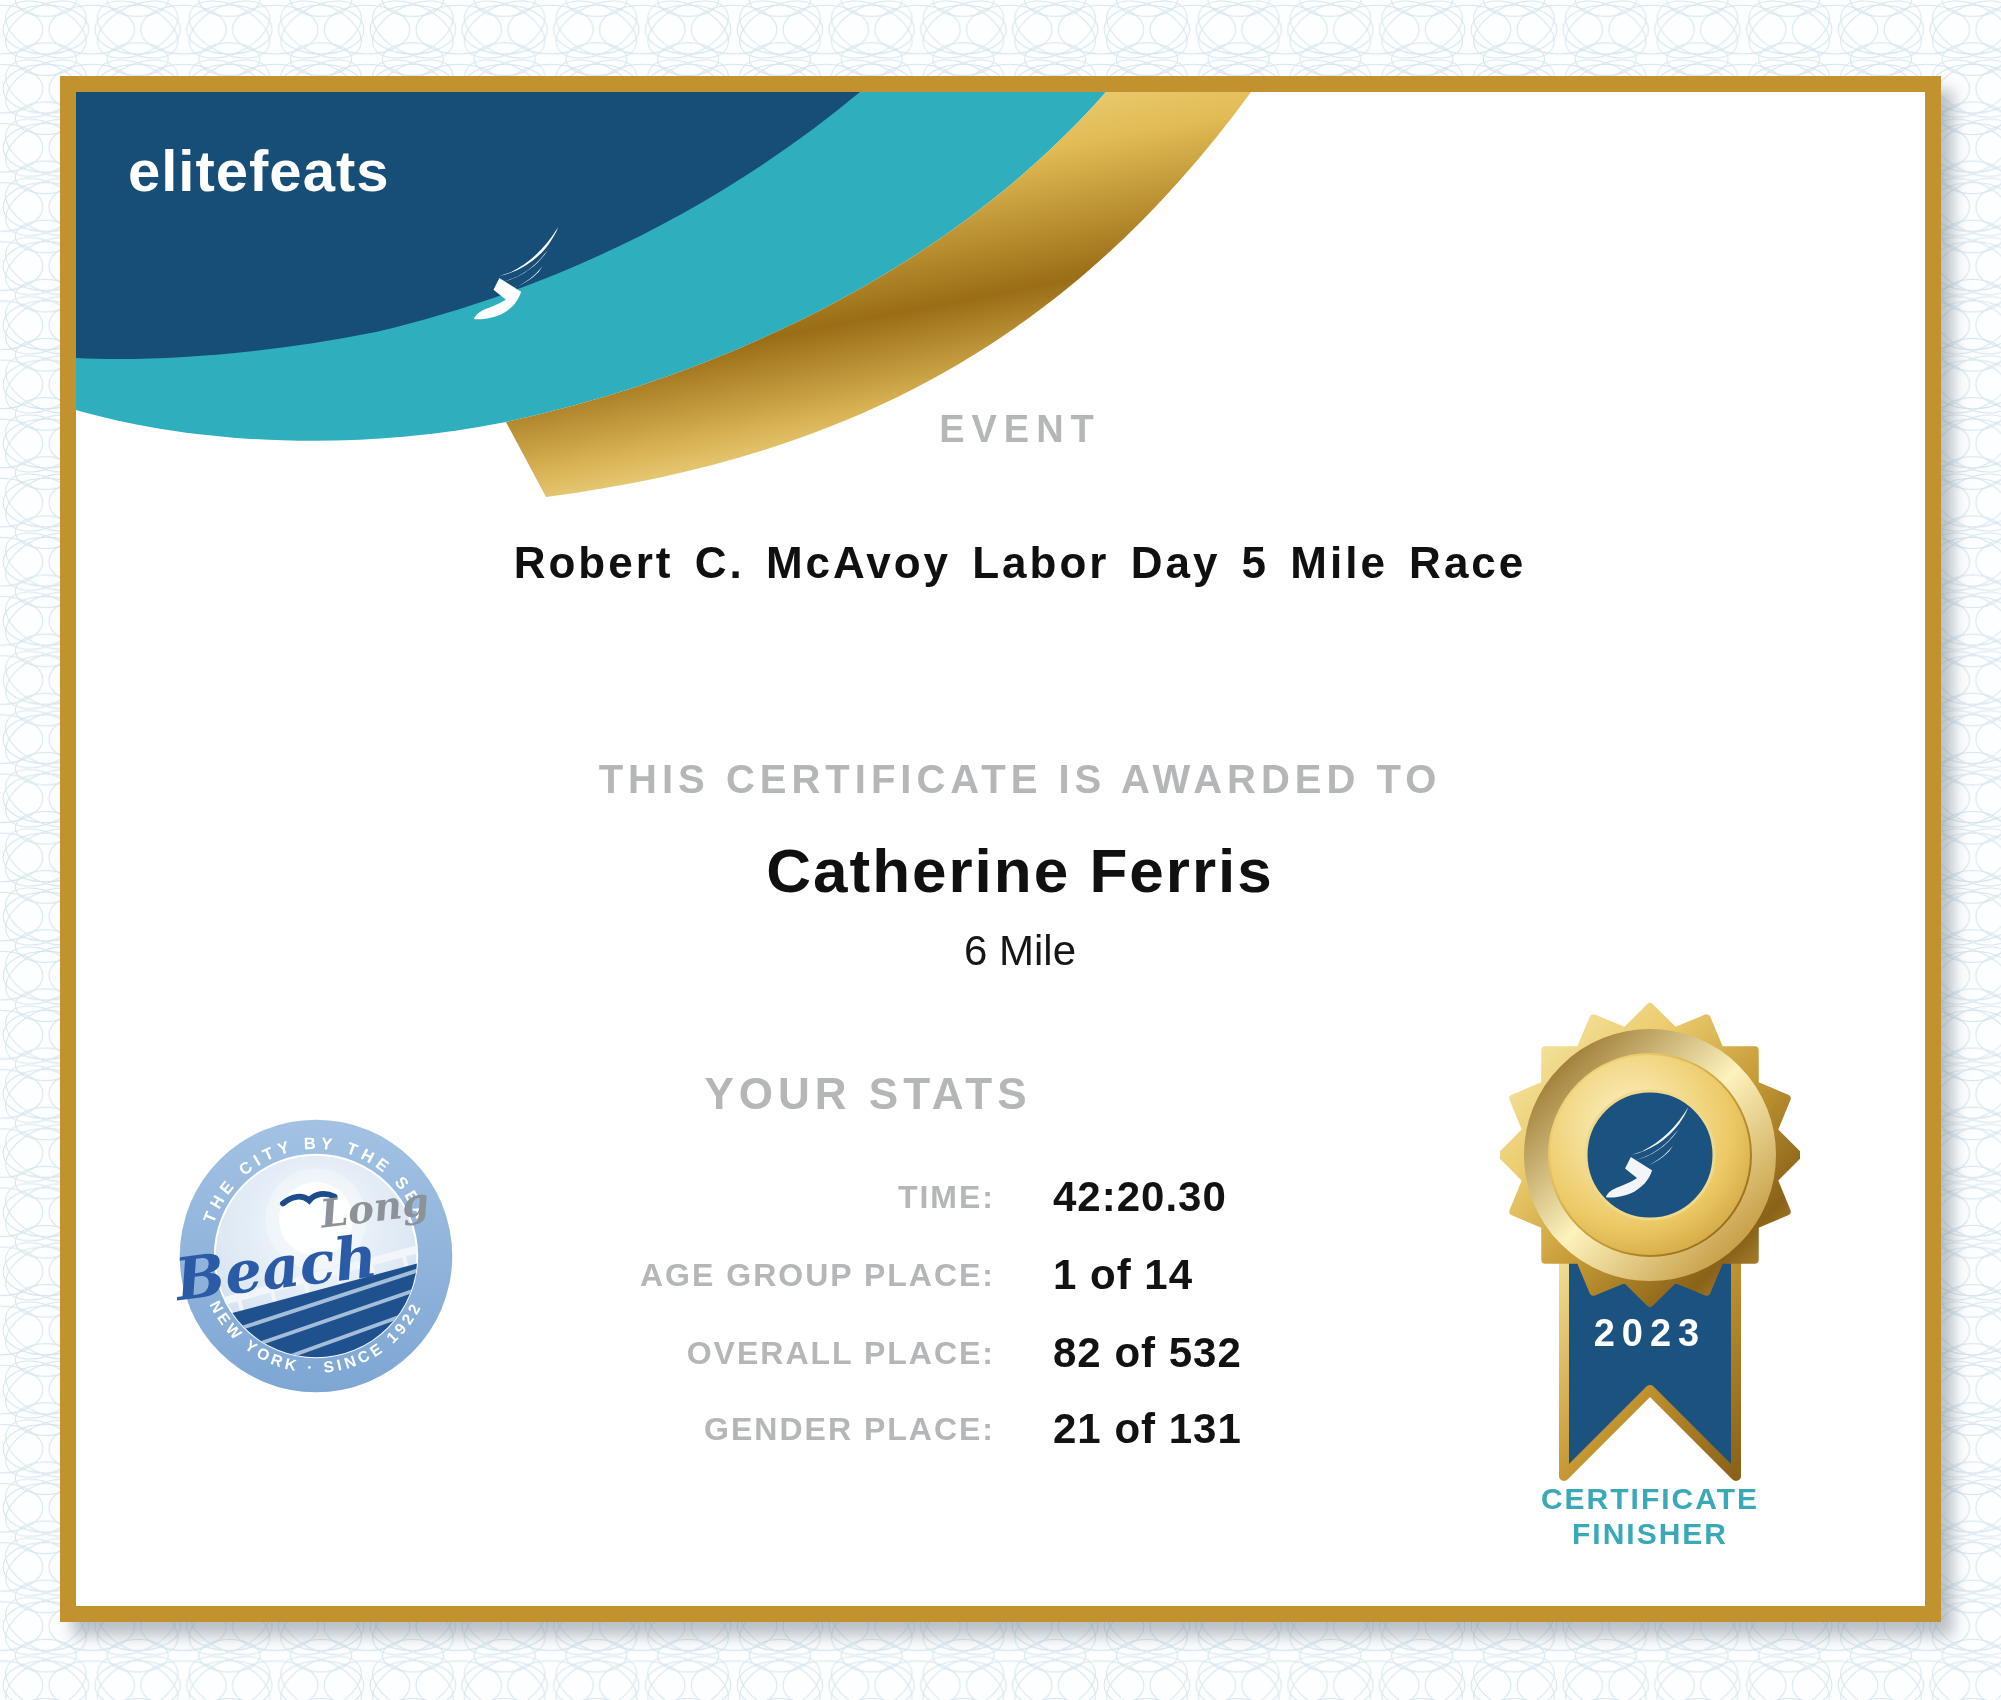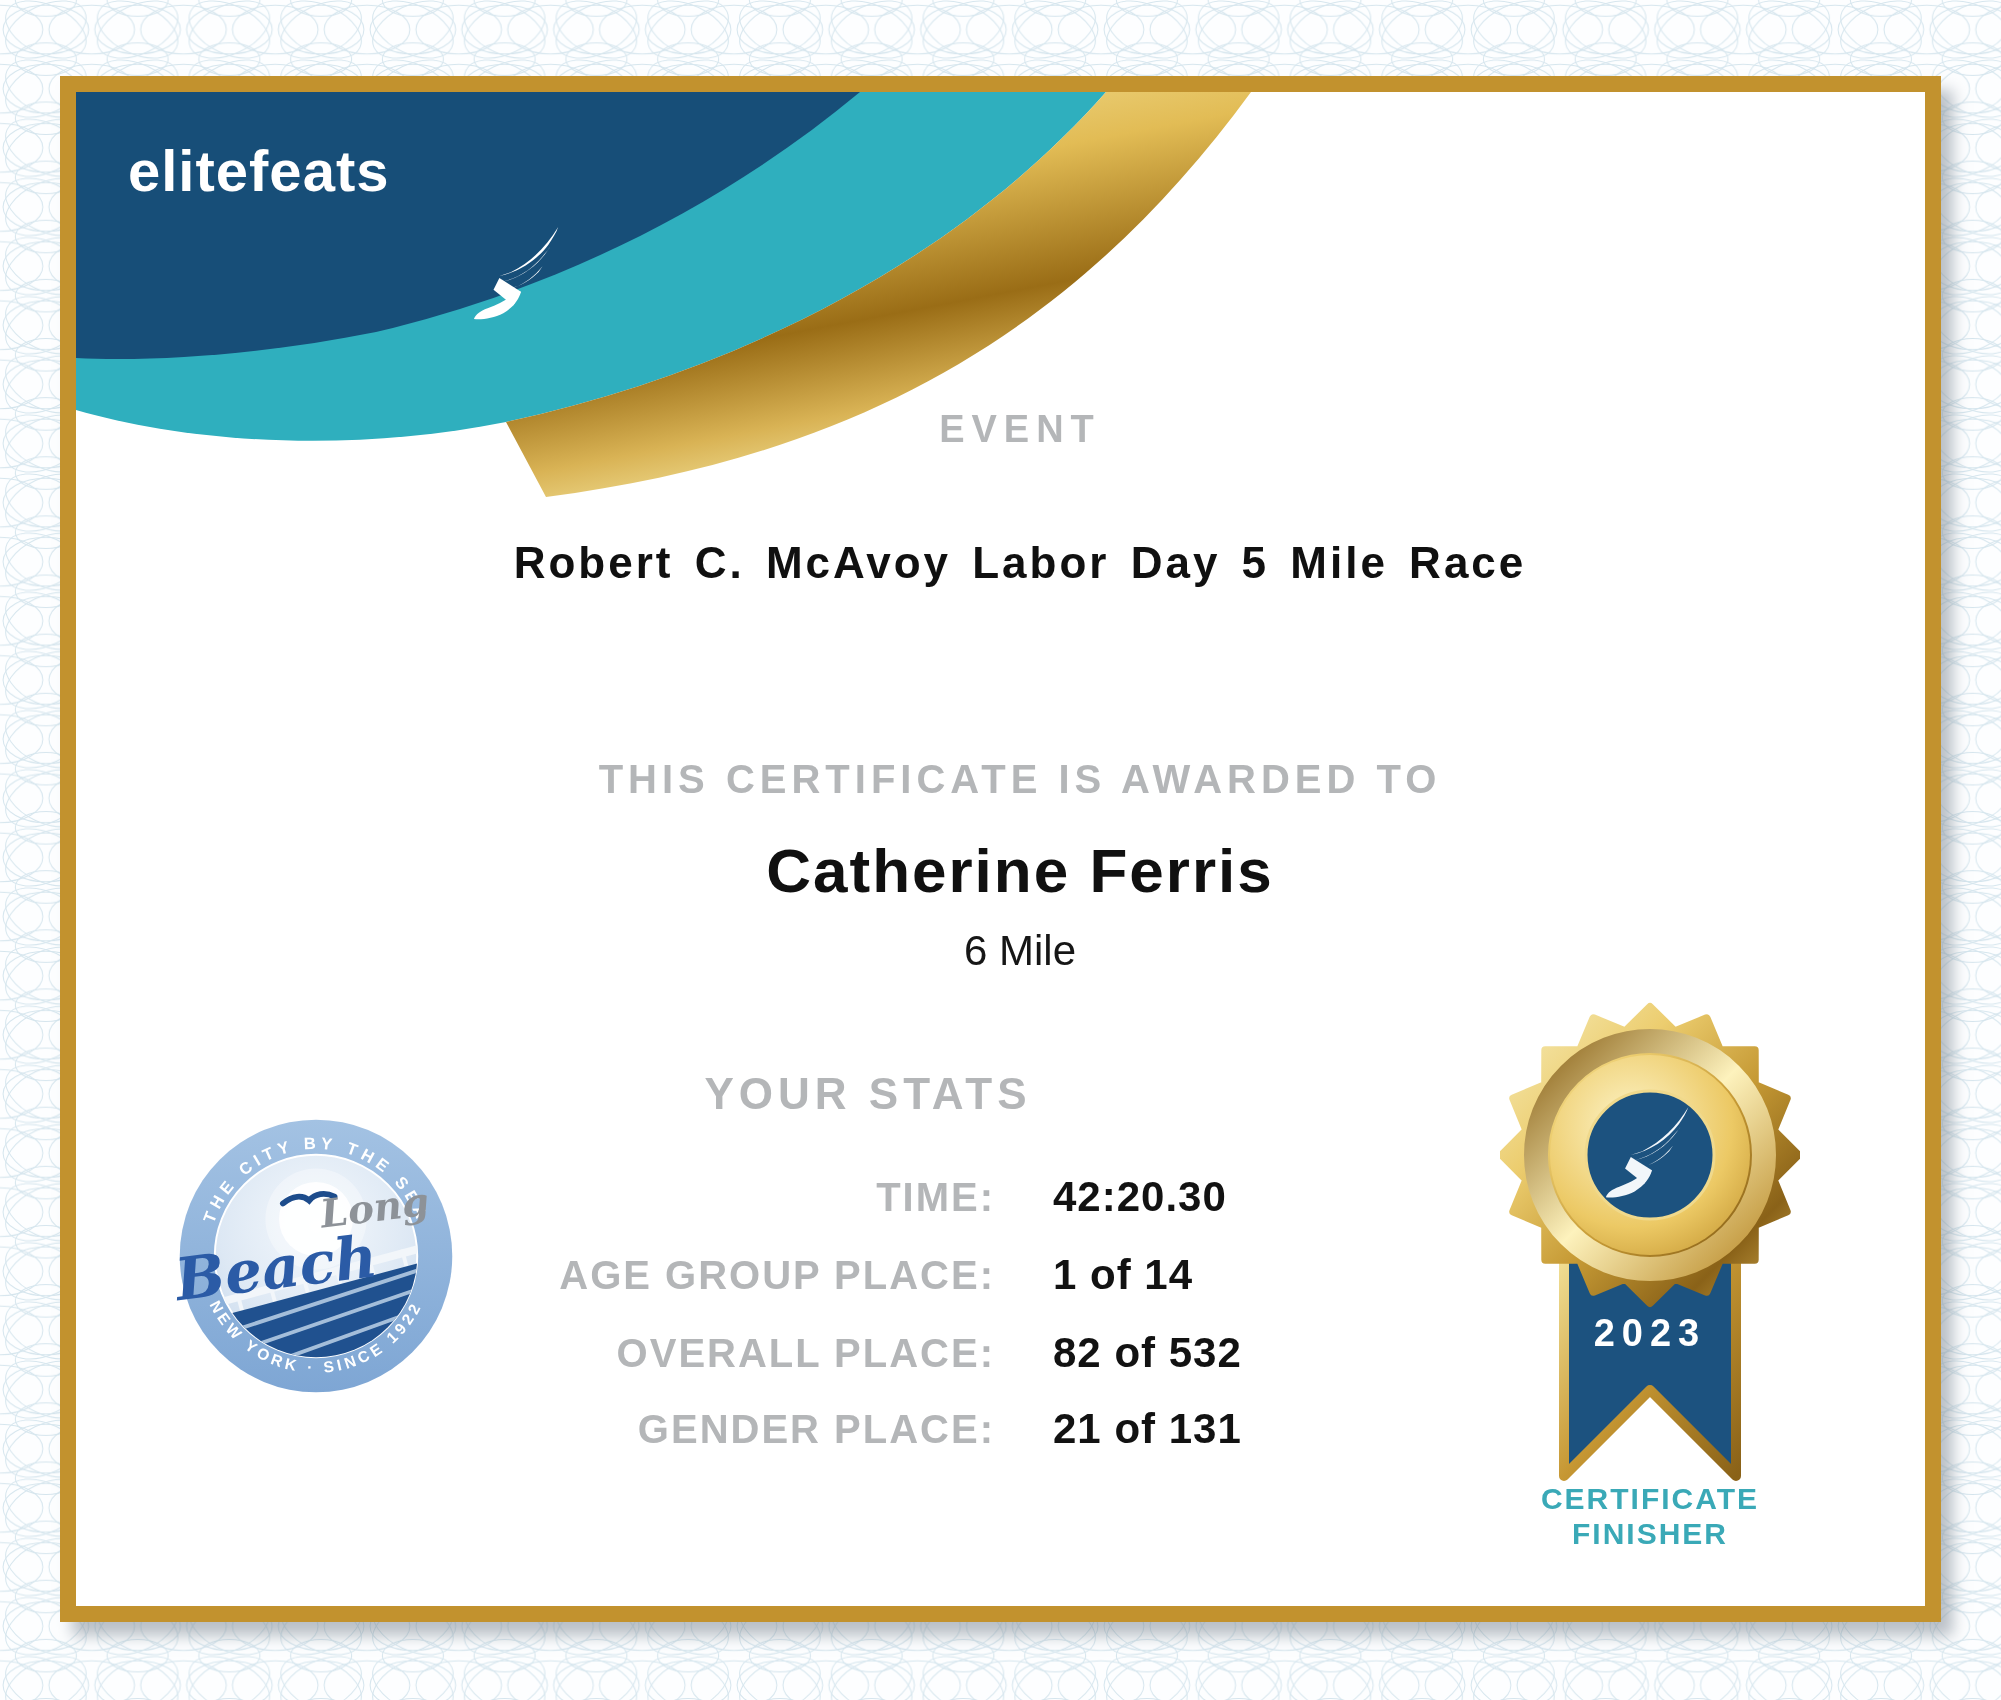--- a/index.html
+++ b/index.html
@@ -26,21 +26,21 @@
   .t-center{position:absolute;left:0;width:100%;text-align:center;}
   .event-label{top:408px;font-size:38px;letter-spacing:7px;color:#b4b6b8;font-weight:bold;}
   .event-name{top:506px;font-size:44px;line-height:1.15;font-weight:bold;color:#101010;letter-spacing:3px;word-spacing:6px;margin-top:32px;}
   .awarded-label{top:757px;font-size:40px;letter-spacing:5px;color:#b4b6b8;font-weight:bold;}
   .recipient{top:835px;font-size:62px;font-weight:bold;color:#101010;letter-spacing:2px;}
   .distance{top:927px;font-size:42px;color:#161616;}
   .your-stats{position:absolute;left:568px;top:1069px;width:600px;text-align:center;
     font-size:44px;letter-spacing:5px;color:#b4b6b8;font-weight:bold;}
   .stat-row{position:absolute;left:0;width:2001px;height:50px;line-height:50px;}
   .stat-label{position:absolute;left:0;width:995px;text-align:right;
-    font-size:40px;letter-spacing:2px;color:#b4b6b8;font-weight:bold;}
+    font-size:32px;letter-spacing:2px;color:#b4b6b8;font-weight:bold;}
   .stat-value{position:absolute;left:1017px;width:700px;text-align:left;
     font-size:42px;font-weight:bold;color:#121212;letter-spacing:1px;margin-left:36px;}
   .row-time{top:1172px;} .row-age{top:1250px;} .row-overall{top:1328px;} .row-gender{top:1404px;}
   .badge{position:absolute;left:170px;top:1110px;width:292px;height:292px;overflow:visible;}
   .badge svg{overflow:visible;}
   .medal{position:absolute;left:1500px;top:1002px;width:300px;height:500px;}
   .finisher{
     position:absolute;left:1450px;top:1482px;width:400px;text-align:center;
     color:#3AA9B7;font-size:30px;font-weight:bold;letter-spacing:2px;line-height:1.15;
   }

